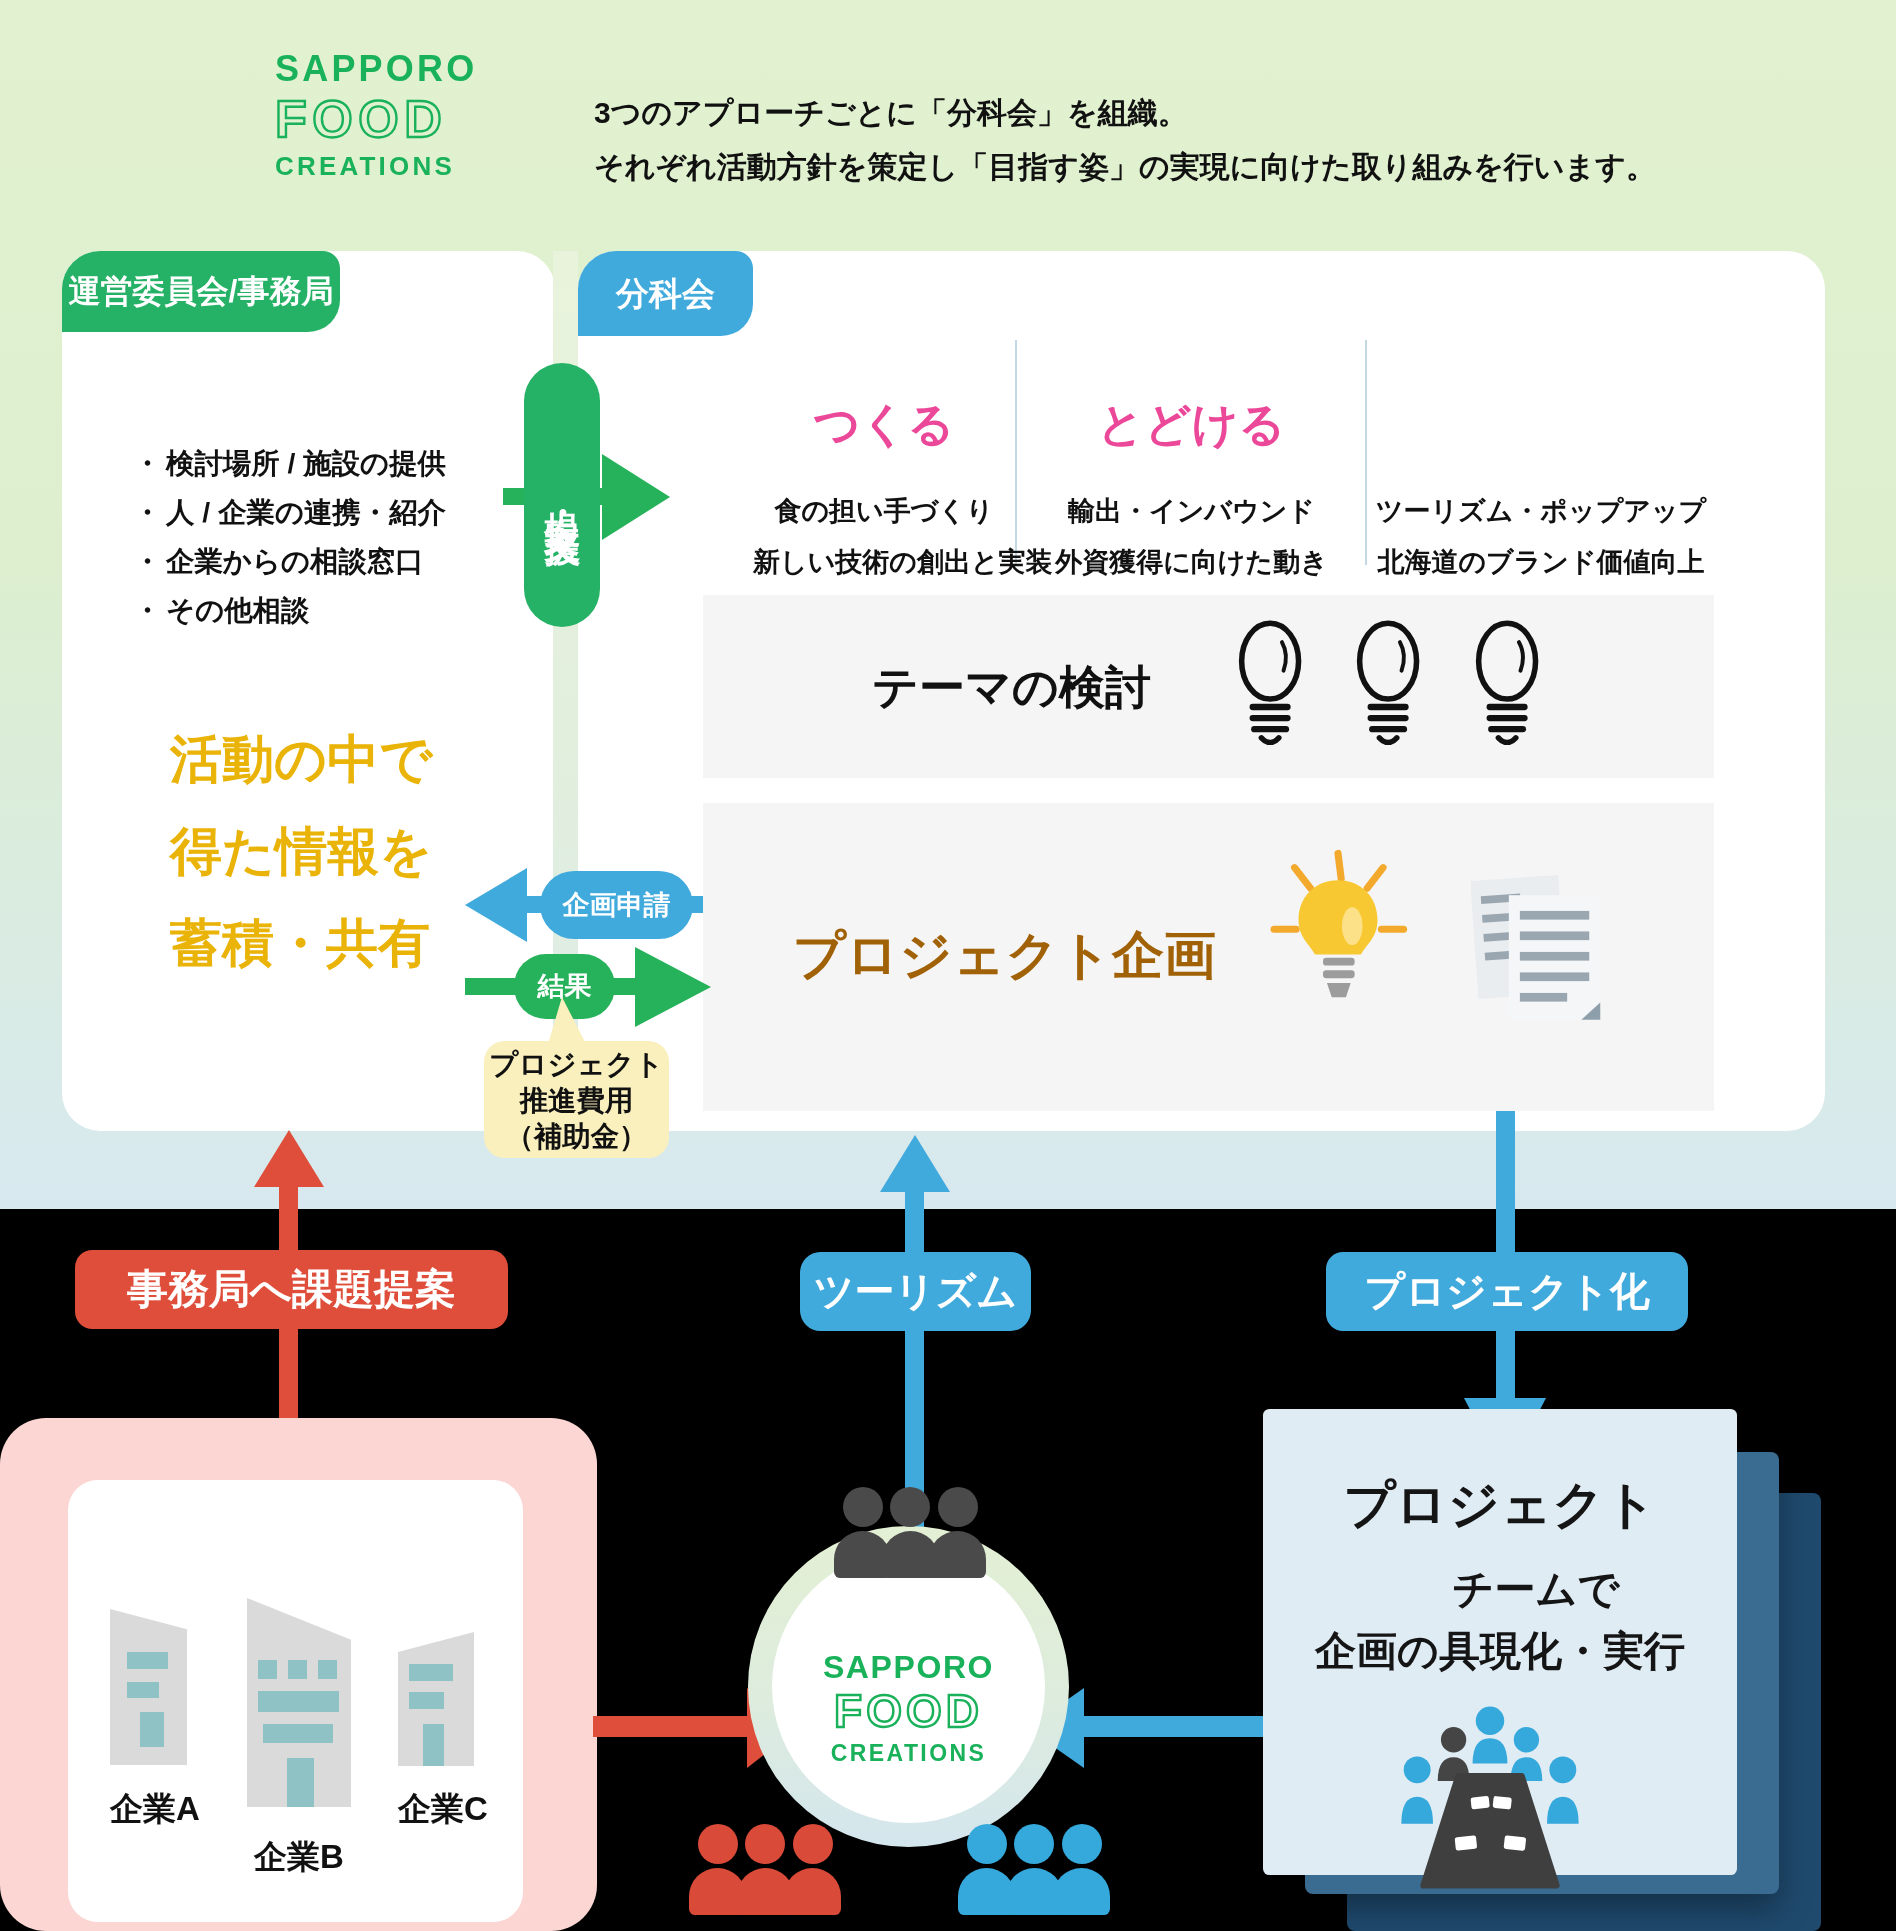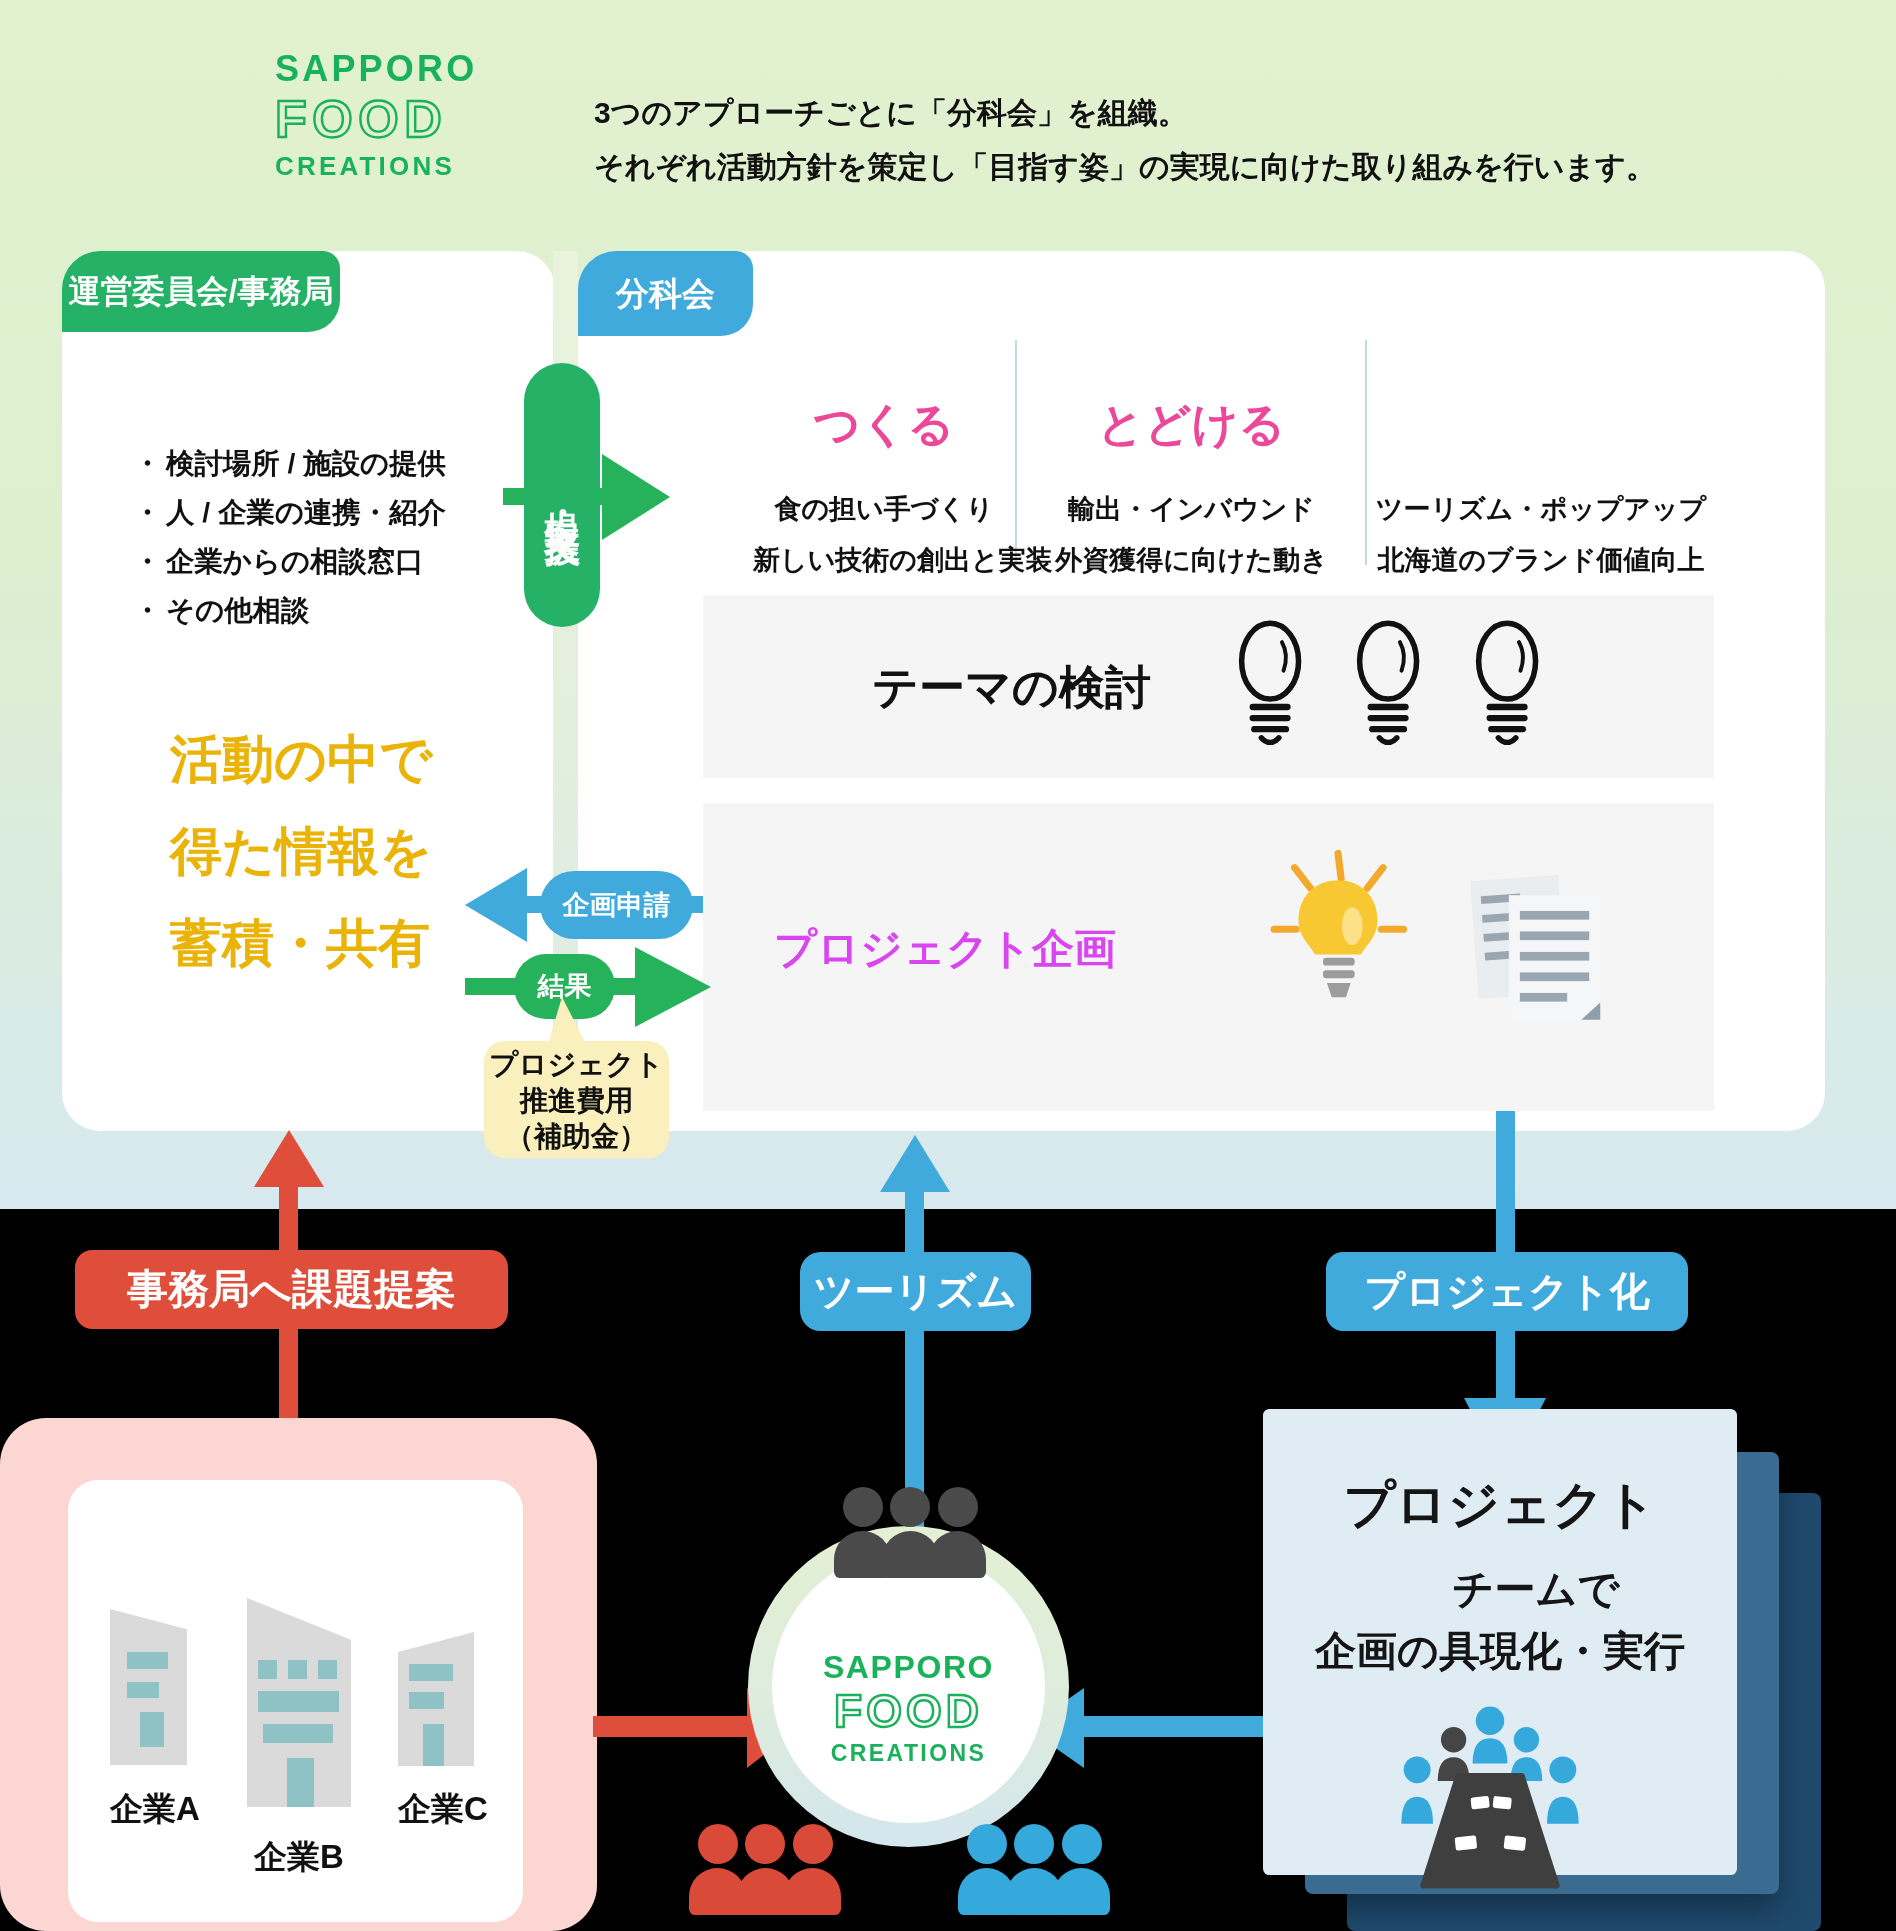--- a/index.html
+++ b/index.html
@@ -43,29 +43,29 @@
   .pill-arrow-line{left:503px;top:488px;width:101px;height:17.4px;background:#26b25b;}
   .pill-arrow-head{left:602px;top:454px;width:0;height:0;
     border-top:43px solid transparent;border-bottom:43px solid transparent;border-left:68px solid #26b25b;}
   
   .divider{top:340px;width:2.4px;height:225px;background:#c2d8e3;}
   .dv1{left:1015px;} .dv2{left:1365px;}
   .col-title{top:395px;height:59px;font-size:46px;font-weight:bold;color:#ec4899;
     text-align:center;line-height:59px;white-space:nowrap;}
   .c1{left:753px;width:262px;} .c2{left:1018px;width:347px;} .c3{left:1367px;width:348px;}
   .col-sub{height:47px;font-size:27px;font-weight:bold;color:#111;text-align:center;
-    line-height:47px;white-space:nowrap;font-family:Liberation Mono, monospace;}
+    line-height:47px;white-space:nowrap;}
   .s1{top:488px;} .s2{top:539px;}
   
   .theme-box{left:703px;top:595px;width:1011px;height:183px;background:#f5f5f5;}
   .theme-title{left:822px;top:657px;width:379px;text-align:center;font-size:46px;
     font-weight:bold;color:#111;white-space:nowrap;}
   .proj-box{left:703px;top:803px;width:1011px;height:308px;background:#f5f5f5;}
-  .proj-title{left:774px;top:921px;width:442px;text-align:left;font-size:42px;
-    font-weight:bold;color:#d946ef;white-space:nowrap;}
+  .proj-title{left:774px;top:921px;width:442px;text-align:right;font-size:52px;
+    font-weight:bold;color:#a16207;white-space:nowrap;}
   .bulb-o{top:620px;width:83px;height:125px;}
   .bo1{left:1229px;} .bo2{left:1347px;} .bo3{left:1466px;}
   
   .app-line{left:523px;top:896px;width:180px;height:17.4px;background:#41aadd;}
   .app-head{left:465px;top:868px;width:0;height:0;border-top:37px solid transparent;
     border-bottom:37px solid transparent;border-right:62px solid #41aadd;}
   .app-pill{left:540px;top:871px;width:153px;height:68px;background:#41aadd;border-radius:34px;
     color:#fff;font-size:27px;font-weight:bold;text-align:center;line-height:68px;}
   .res-line{left:465px;top:978px;width:174px;height:17.4px;background:#26b25b;}
   .res-head{left:635px;top:947px;width:0;height:0;border-top:40px solid transparent;

